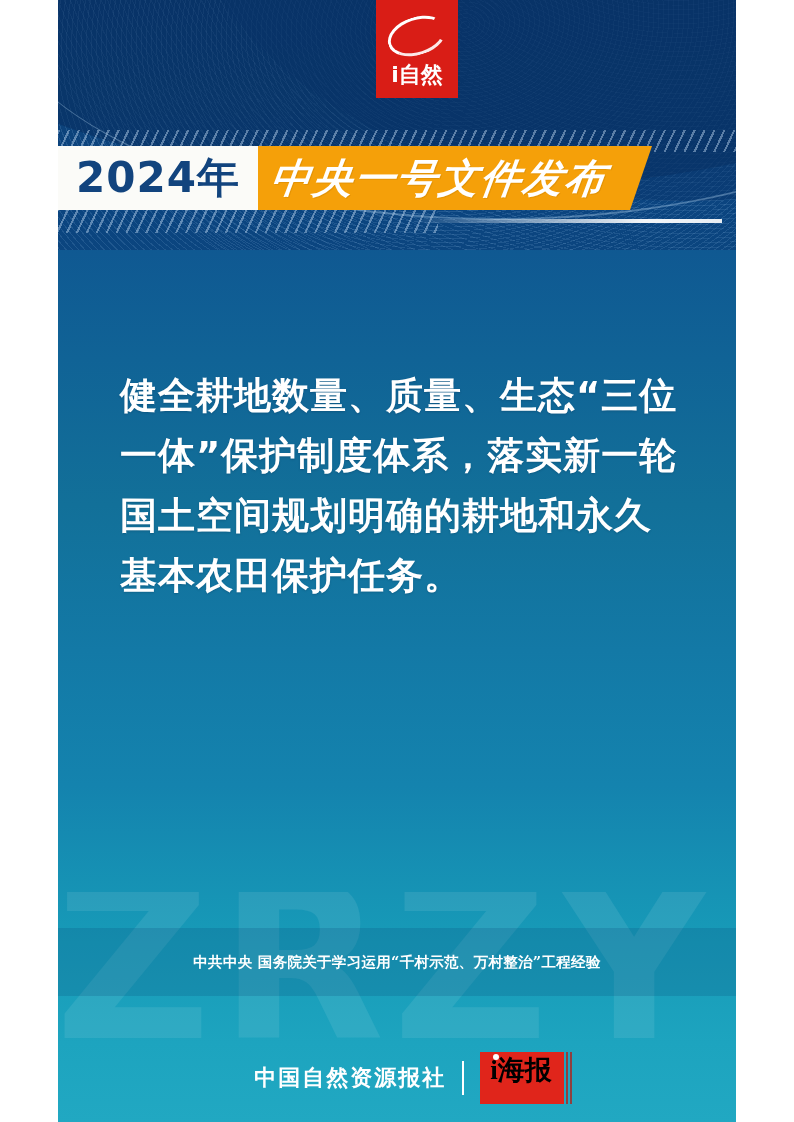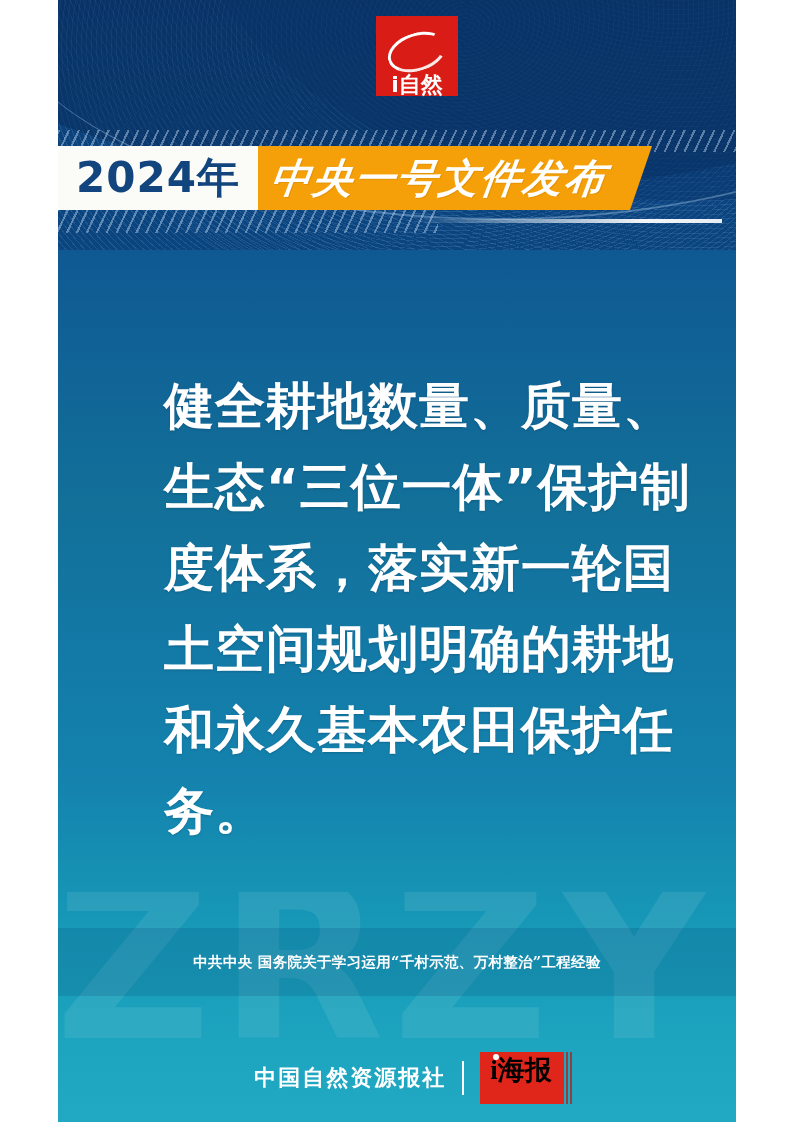--- a/index.html
+++ b/index.html
@@ -68,26 +68,26 @@
   }
   .swoosh-light {
     position:absolute; left:-10%; top:-250px;
     width:150%; height:470px; border-radius:50%;
     border-bottom:2px solid rgba(190,220,245,0.35);
     background:transparent;
   }
 
   
   .logo-badge {
-    position:absolute; left:318px; top:16px;
-    width:82px; height:80px;
+    position:absolute; left:318px; top:0;
+    width:82px; height:98px;
     background:#d91d16;
     display:flex; flex-direction:column;
     align-items:center; justify-content:flex-end;
-    padding-bottom:0;
+    padding-bottom:12px;
     z-index:9;
   }
   .logo-arc {
     position:absolute; left:11px; top:17px;
     width:60px; height:38px;
     border:3px solid #fff;
     border-radius:50%;
     border-right-color:transparent;
     border-bottom-color:rgba(255,255,255,0.9);
     transform:rotate(-18deg);
@@ -148,27 +148,26 @@
     position:absolute; left:52%; top:219px;
     width:46%; height:4px; z-index:6;
     background:linear-gradient(90deg,rgba(255,255,255,0) 0%,rgba(255,255,255,0.95) 75%,rgba(255,255,255,0.9) 100%);
   }
 
   
   .headline {
     position:absolute; left:62px; top:366px;
     width:560px; z-index:5;
     color:#ffffff;
-    font-size:50px;
+    font-size:37px;
     font-weight:700;
     line-height:1.62;
     letter-spacing:1px;
     font-family:"DejaVu Sans","Liberation Sans",sans-serif;
     text-shadow:0 1px 2px rgba(0,40,70,0.25);
-    margin-left:44px;
   }
 
   
   .watermark {
     position:absolute; left:-20px; bottom:-20px;
     width:720px; height:250px; z-index:1;
     overflow:hidden;
   }
   .watermark span {
     position:absolute; left:10px; top:-36px;

